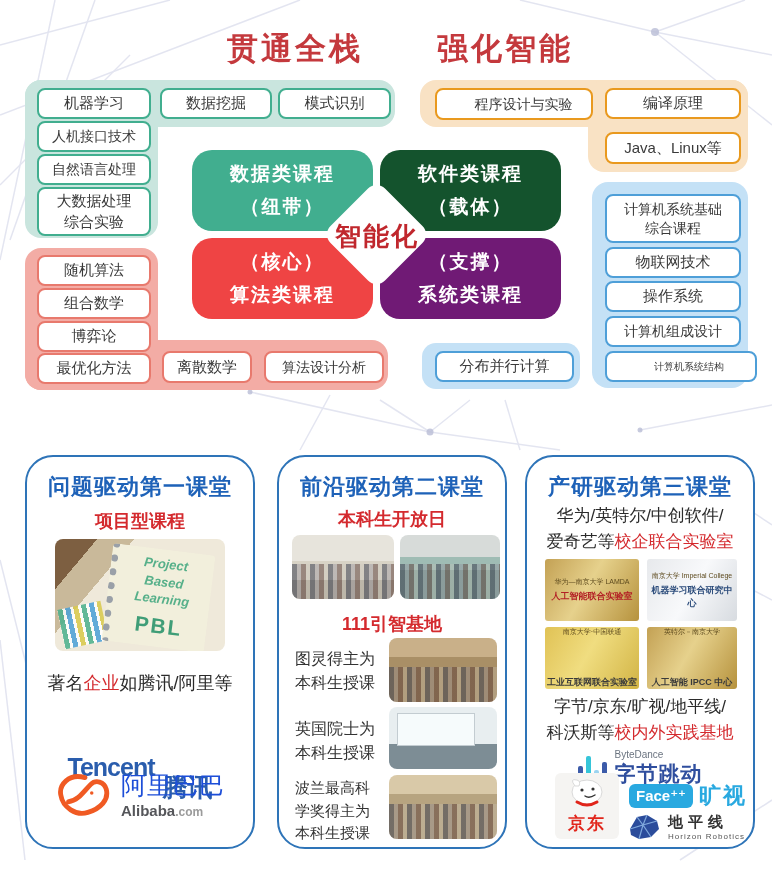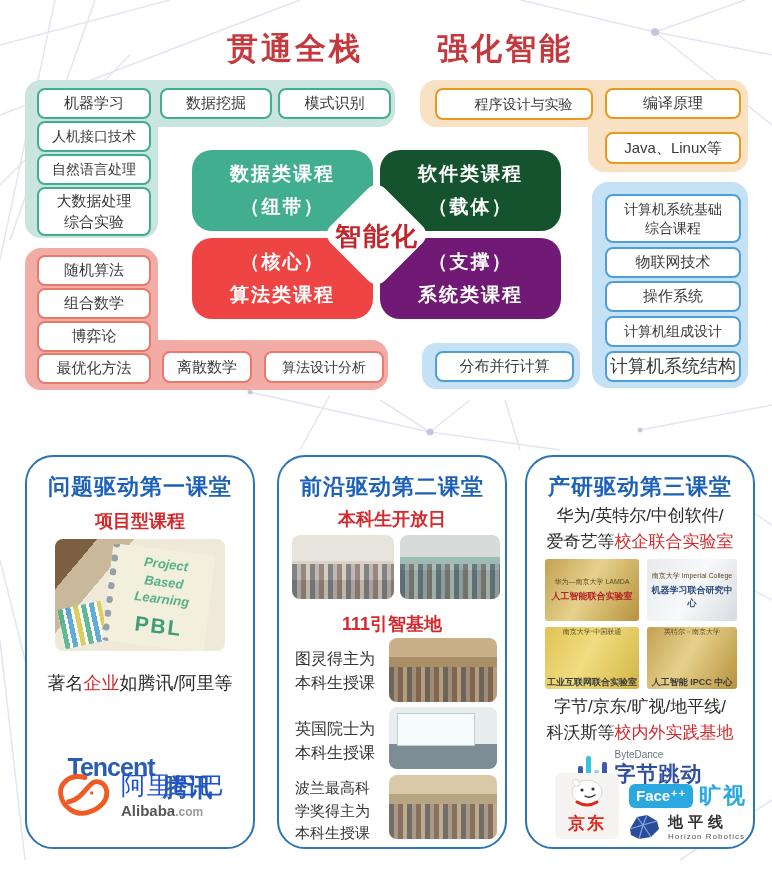--- a/index.html
+++ b/index.html
@@ -151,21 +151,21 @@
   <div class="box orange" style="left:605px;top:88px;width:132px;height:27px;">编译原理</div>
   <div class="box orange" style="left:605px;top:132px;width:132px;height:28px;">Java、Linux等</div>
 
   <div class="box blue two" style="left:605px;top:194px;width:132px;height:45px;font-size:14px;">
     <div>计算机系统基础</div>
     <div>综合课程</div>
   </div>
   <div class="box blue" style="left:605px;top:247px;width:132px;height:27px;">物联网技术</div>
   <div class="box blue" style="left:605px;top:281px;width:132px;height:27px;">操作系统</div>
   <div class="box blue" style="left:605px;top:316px;width:132px;height:27px;font-size:14px;">计算机组成设计</div>
-  <div class="box blue" style="left:605px;top:351px;width:132px;height:27px;font-size:18px;">计算机系统结构</div>
+  <div class="box blue" style="left:605px;top:351px;width:132px;height:27px;font-size:10px;padding-left:16px;">计算机系统结构</div>
   <div class="box blue" style="left:435px;top:351px;width:135px;height:27px;">分布并行计算</div>
 
   <div class="box salmon" style="left:37px;top:255px;width:110px;height:27px;">随机算法</div>
   <div class="box salmon" style="left:37px;top:288px;width:110px;height:27px;">组合数学</div>
   <div class="box salmon" style="left:37px;top:321px;width:110px;height:27px;">博弈论</div>
   <div class="box salmon" style="left:37px;top:353px;width:110px;height:27px;">最优化方法</div>
   <div class="box salmon" style="left:162px;top:351px;width:86px;height:28px;">离散数学</div>
   <div class="box salmon" style="left:264px;top:351px;width:116px;height:28px;font-size:14px;">算法设计分析</div>
 
   <div class="quad q-teal" style="left:192px;top:150px;">

